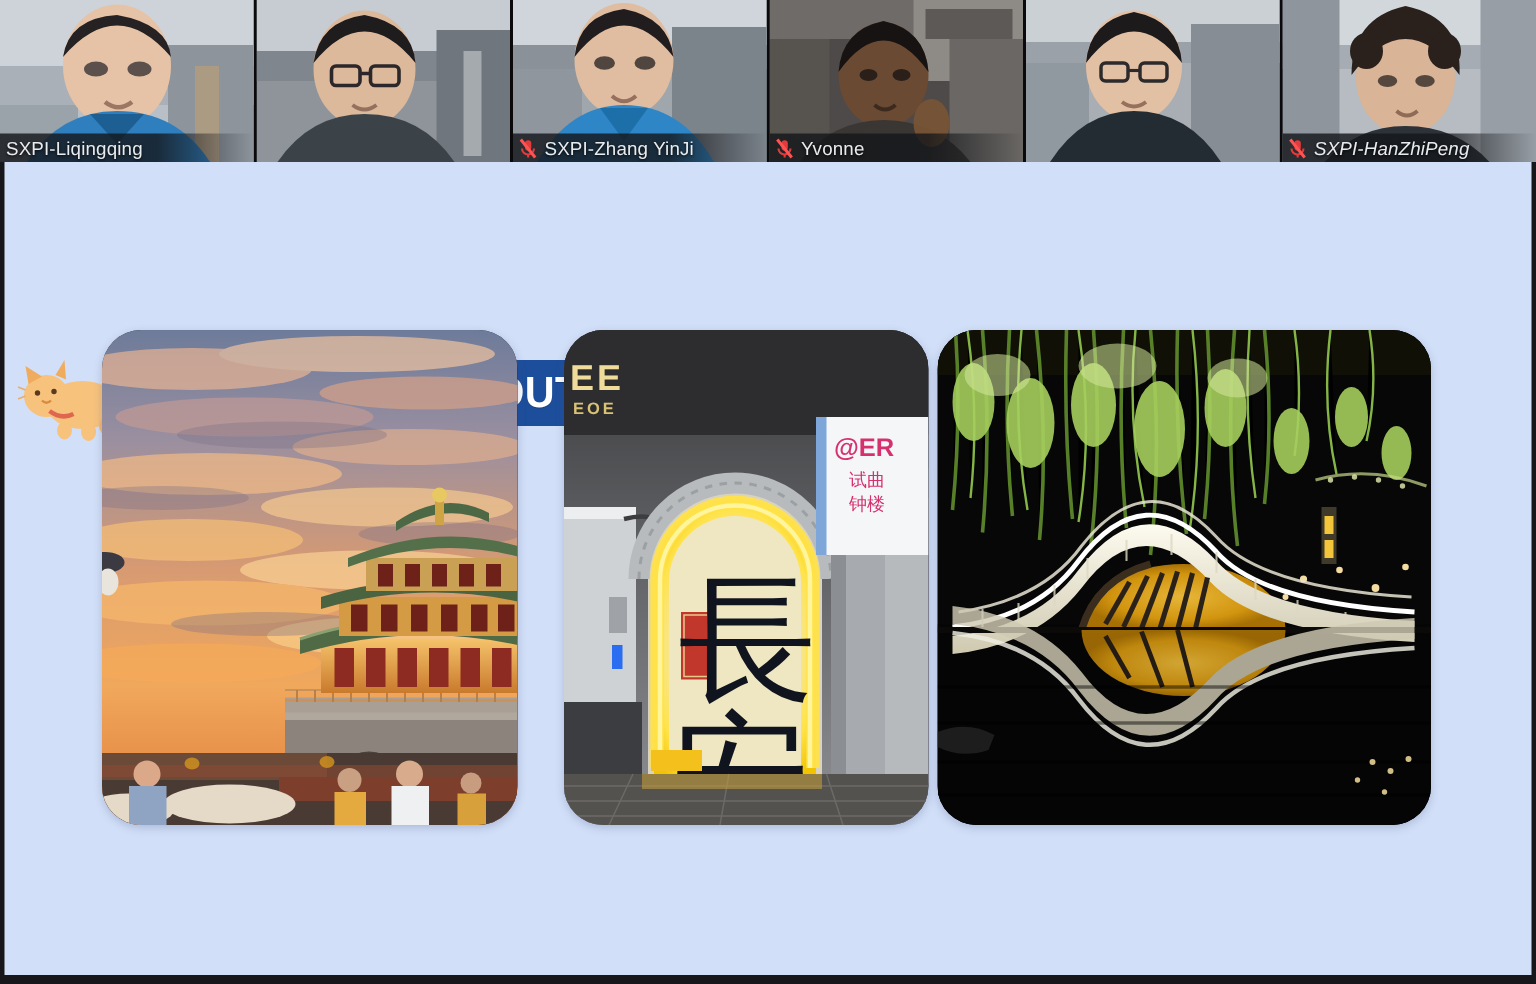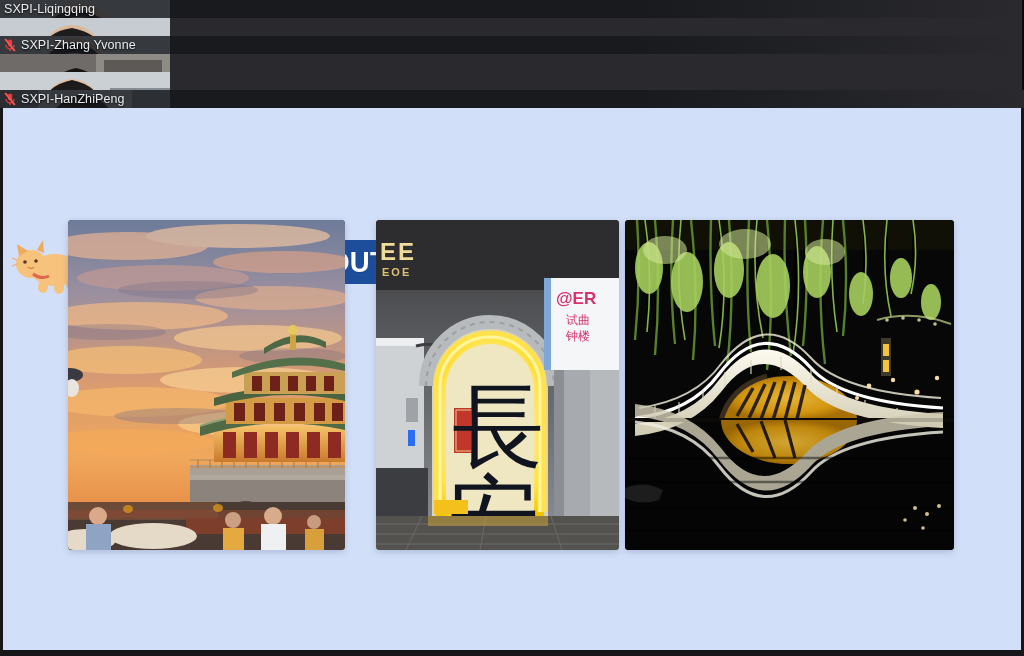--- a/index.html
+++ b/index.html
@@ -2,24 +2,24 @@
 <html><head>
 <meta charset="utf-8">
 <style>
   html,body{margin:0;padding:0;background:#1b1b1f;}
   body{width:1024px;height:656px;overflow:hidden;
        font-family:"Liberation Sans","DejaVu Sans",sans-serif;}
   #app{position:relative;width:1024px;height:656px;background:#17171b;}
 
   
   .filmstrip{position:absolute;left:0;top:0;width:1024px;height:108px;
-             display:flex;background:#0d0d10;flex-direction:column;}
+             display:flex;background:#0d0d10;}
   .tile{position:relative;flex:1 1 0;height:108px;overflow:hidden;
         border-right:2px solid #0a0a0c;background:#2a2a2e;}
-  .tile:last-child{border-right:0;}
+  .tile:last-child{border-right:0;font-style:italic;}
   .tile .scene{position:absolute;inset:0;}
 
   .namebar{position:absolute;left:0;bottom:0;height:19px;width:100%;
            display:flex;align-items:center;gap:5px;padding-left:4px;
            box-sizing:border-box;
            background:linear-gradient(to right,rgba(20,22,26,.82) 0%,
                      rgba(20,22,26,.80) 62%,rgba(20,22,26,0) 100%);}
   .namebar .label{color:#e9ecef;font-size:12.5px;letter-spacing:.1px;
         text-shadow:0 1px 2px rgba(0,0,0,.85);white-space:nowrap;}
   .muteicon{width:12px;height:14px;flex:0 0 12px;position:relative;}
@@ -34,21 +34,21 @@
           background:#1d4e9c;display:flex;align-items:center;
           padding:0 16px 0 18px;box-sizing:border-box;
           clip-path:polygon(0 0, calc(100% - 9px) 0, 100% 9px, 100% 100%, 0 100%);
           box-shadow:0 2px 3px rgba(40,60,110,.22);}
   .banner .btxt{color:#ffffff;font-size:29px;font-weight:bold;
           letter-spacing:.3px;line-height:1;white-space:nowrap;
           transform:scaleX(.95);transform-origin:left center;
           text-shadow:0 1px 0 rgba(0,0,0,.18);}
 
   .photos{position:absolute;left:0;top:112px;width:1018px;height:330px;}
-  .card{position:absolute;top:0;border-radius:4px;overflow:hidden;
+  .card{position:absolute;top:0;border-radius:26px;overflow:hidden;
         background:#222;box-shadow:0 2px 6px rgba(60,80,130,.25);}
   .card.p1{left:65px;width:277px;height:330px;}
   .card.p2{left:373px;width:243px;height:330px;}
   .card.p3{left:622px;width:329px;height:330px;}
   .ph{position:absolute;inset:0;}
 </style>
 </head>
 <body>
 
 <div id="app">
@@ -117,41 +117,52 @@
       </div>
       <div class="namebar">
         <span class="muteicon">
           <svg width="12" height="14" viewBox="0 0 12 14">
             <rect x="4" y="1.5" width="4.2" height="7" rx="2.1" fill="#e23b3b"></rect>
             <path d="M2 7 a4 4 0 0 0 8 0" stroke="#e23b3b" stroke-width="1.4" fill="none"></path>
             <line x1="6.1" y1="11" x2="6.1" y2="13" stroke="#e23b3b" stroke-width="1.4"></line>
             <line x1="1.2" y1="1" x2="10.8" y2="13" stroke="#ff5252" stroke-width="2"></line>
           </svg>
         </span>
-        <span class="label">SXPI-Zhang Yvonne</span>
+        <span class="label">SXPI-Zhang YinJi</span>
       </div>
     </div>
 
     <div class="tile">
       <div class="scene">
         <svg width="170" height="108" viewBox="0 0 170 108" preserveAspectRatio="none">
           <rect width="170" height="108" fill="#4d4a49"></rect>
           <rect x="0" y="0" width="170" height="26" fill="#6e6b69"></rect>
           <rect x="96" y="0" width="74" height="54" fill="#8e8a86"></rect>
           <rect x="104" y="6" width="58" height="20" fill="#5c5956"></rect>
           <rect x="120" y="26" width="50" height="82" fill="#6a6764"></rect>
           <rect x="0" y="26" width="40" height="82" fill="#57544f"></rect>
           <ellipse cx="76" cy="50" rx="30" ry="35" fill="#6b4a33"></ellipse>
           <path d="M46 48 Q76 6 106 48 Q104 20 76 14 Q48 20 46 48Z" fill="#171312"></path>
           <ellipse cx="66" cy="50" rx="6" ry="4" fill="#2a1f19"></ellipse>
           <ellipse cx="88" cy="50" rx="6" ry="4" fill="#2a1f19"></ellipse>
           <path d="M70 70 Q77 76 84 70" stroke="#3d2a1e" stroke-width="2.6" fill="none"></path>
           <path d="M20 108 Q42 80 76 80 Q112 80 134 108 Z" fill="#3a3633"></path>
           <ellipse cx="108" cy="82" rx="12" ry="16" fill="#7a5434" opacity=".9"></ellipse>
         </svg>
+      </div>
+      <div class="namebar">
+        <span class="muteicon">
+          <svg width="12" height="14" viewBox="0 0 12 14">
+            <rect x="4" y="1.5" width="4.2" height="7" rx="2.1" fill="#e23b3b"></rect>
+            <path d="M2 7 a4 4 0 0 0 8 0" stroke="#e23b3b" stroke-width="1.4" fill="none"></path>
+            <line x1="6.1" y1="11" x2="6.1" y2="13" stroke="#e23b3b" stroke-width="1.4"></line>
+            <line x1="1.2" y1="1" x2="10.8" y2="13" stroke="#ff5252" stroke-width="2"></line>
+          </svg>
+        </span>
+        <span class="label">Yvonne</span>
       </div>
     </div>
 
     <div class="tile">
       <div class="scene">
         <svg width="170" height="108" viewBox="0 0 170 108" preserveAspectRatio="none">
           <rect width="170" height="108" fill="#a8aeb4"></rect>
           <rect x="0" y="0" width="170" height="28" fill="#cbd0d5"></rect>
           <rect x="0" y="28" width="170" height="14" fill="#9aa1a8"></rect>
           <rect x="110" y="16" width="60" height="92" fill="#868d94"></rect>

